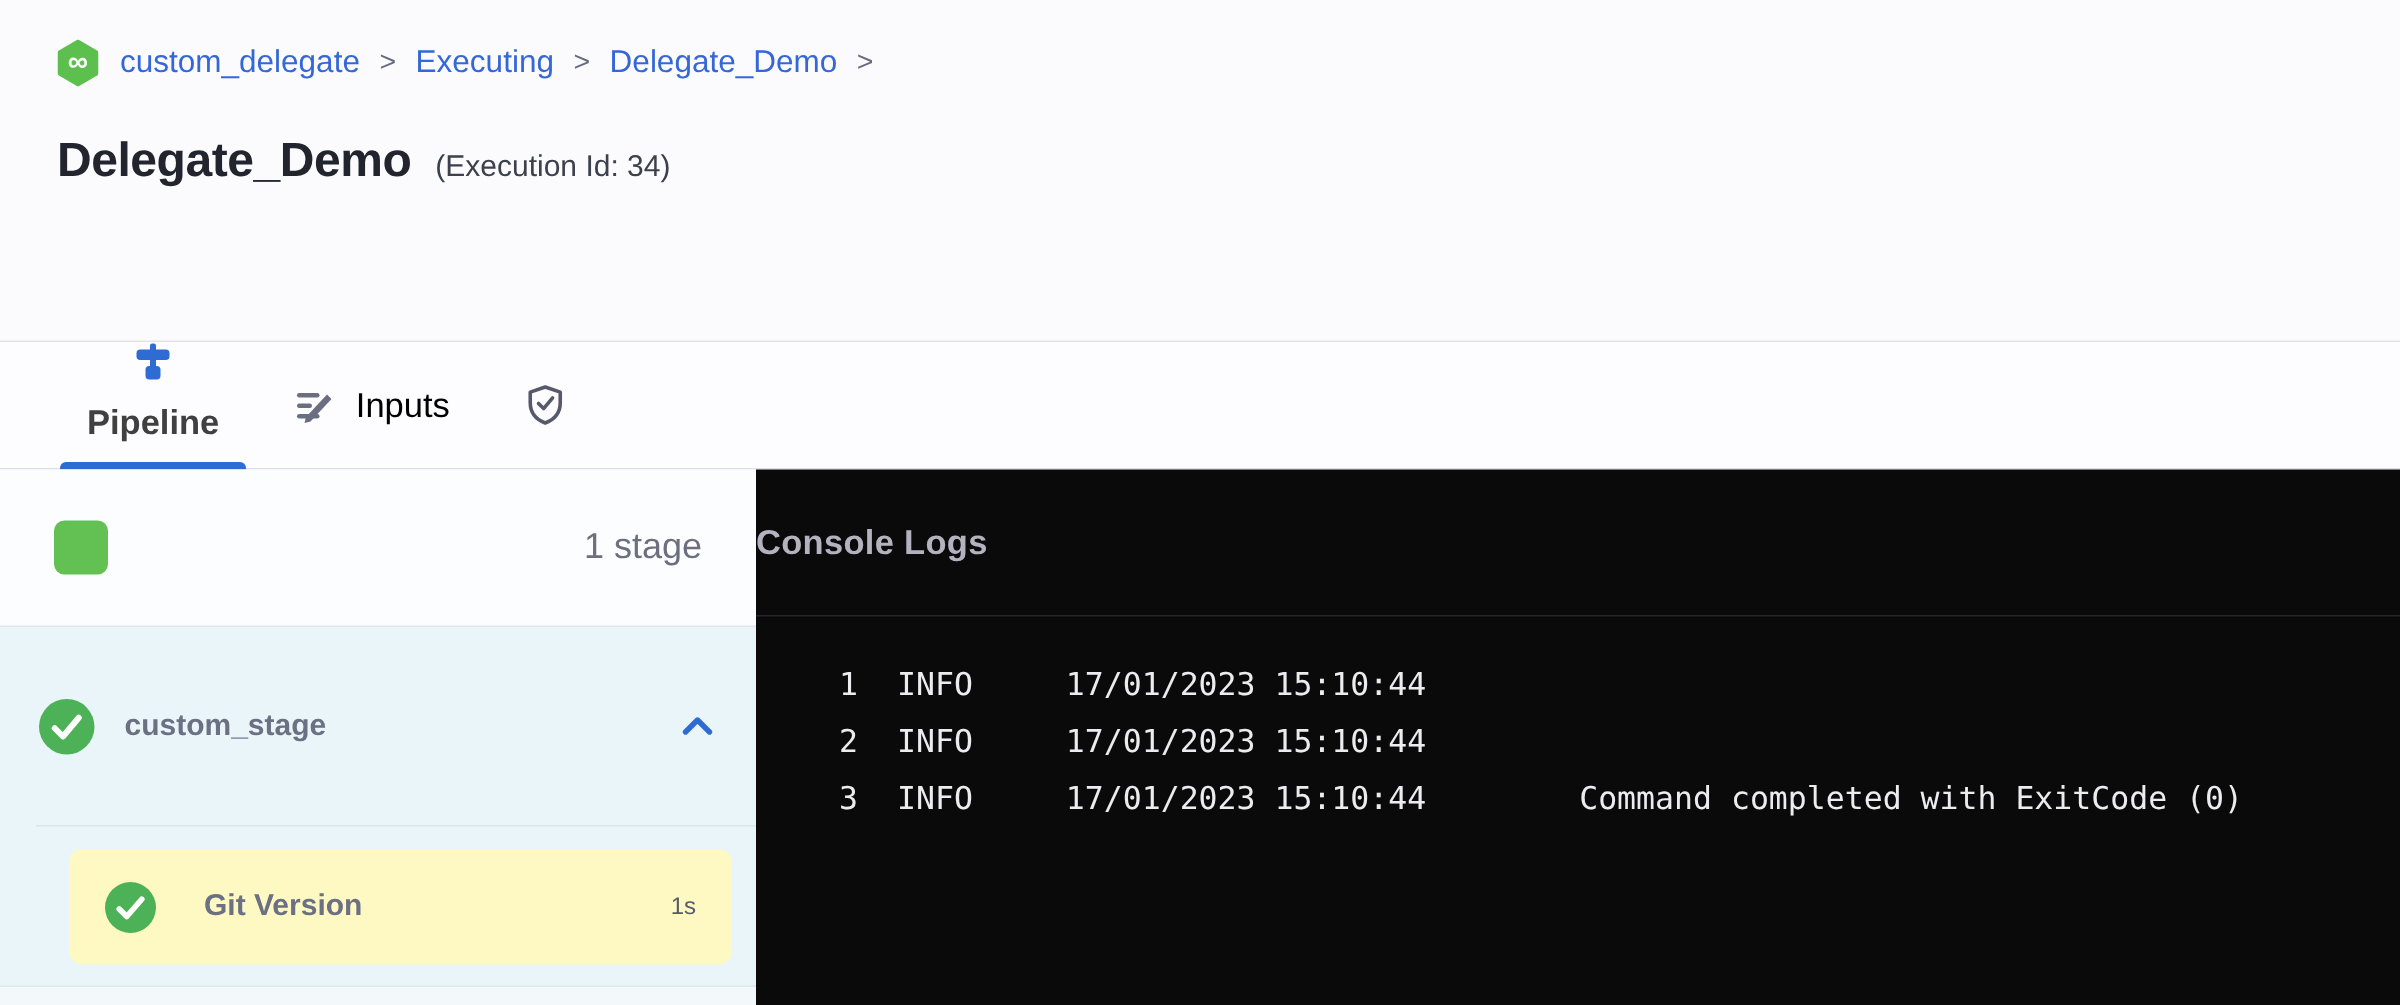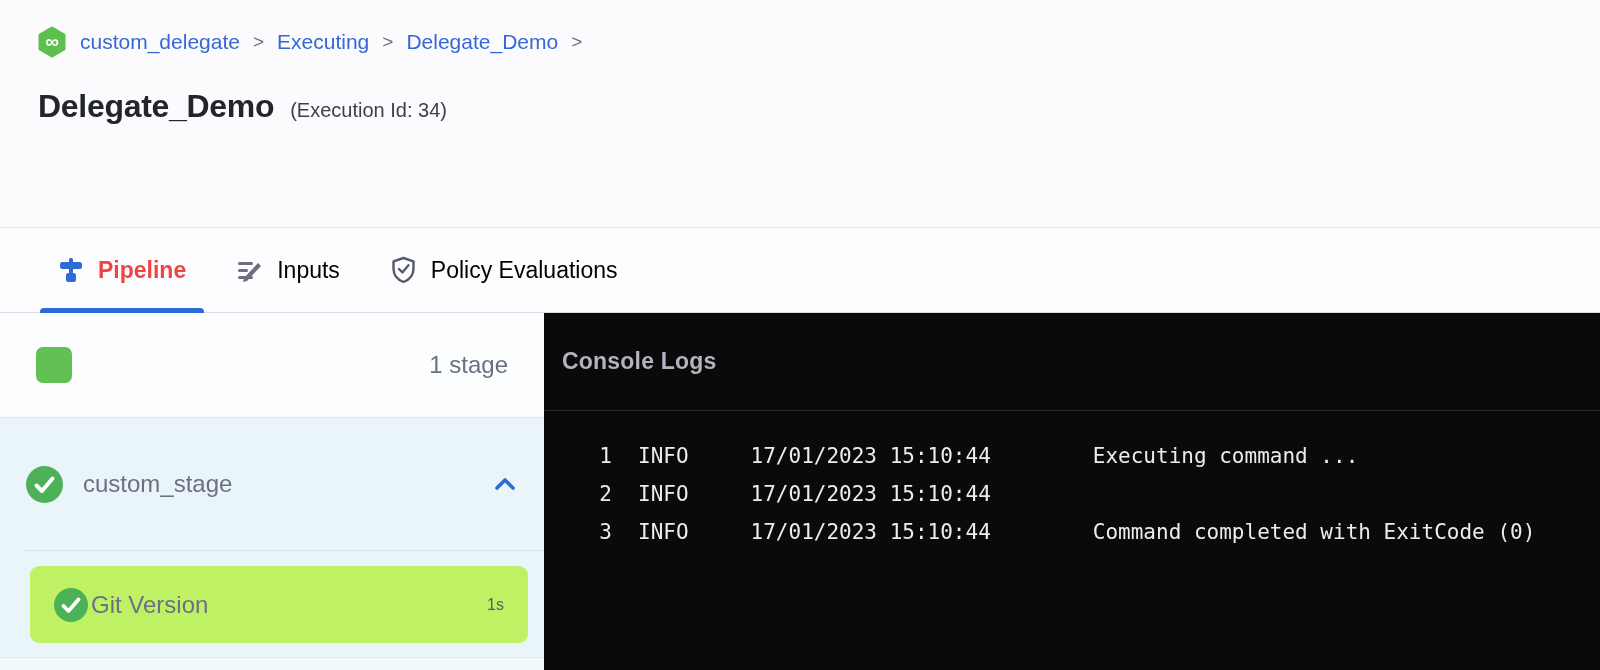--- a/index.html
+++ b/index.html
@@ -21,53 +21,53 @@
   .title-row h1 { font-size:32px; font-weight:700; color:#22252d; letter-spacing:-0.3px; }
   .exec-id { font-size:20px; color:#3d414c; }
 
   
   .tabbar { position:absolute; top:227px; left:0; right:0; height:86px; background:#fdfdff;
       border-top:1px solid #e2e2ea; border-bottom:1px solid #dcdde5;
       display:flex; align-items:stretch; padding-left:40px; }
   .tab { position:relative; display:flex; align-items:center; gap:14px; padding:0 18px; margin-right:14px;
       font-size:23px; font-weight:500; color:#000000; cursor:pointer; }
   .tab svg { flex:none; }
-  .tab.active { color:#ef4444; font-weight:600; }
+  .tab.active { color:#404040; font-weight:600;flex-direction:column; }
   .tab.active::after { content:""; position:absolute; left:0; right:0; bottom:-1px; height:5px;
       background:#2e6bd2; border-radius:4px 4px 0 0; }
 
   
   .content { position:absolute; top:313px; left:0; right:0; bottom:0; display:flex; }
 
   
-  .exec-panel { width:544px; flex:none; display:flex; flex-direction:column; background:#e9f5f9;justify-content:space-between; }
+  .exec-panel { width:504px; flex:none; display:flex; flex-direction:column; background:#e9f5f9;justify-content:space-between; }
   .stage-count-row { height:105px; flex:none; background:#fcfdfe; border-bottom:1px solid #e3e4ea;
       display:flex; align-items:center; padding:0 36px; }
   .stage-square { width:36px; height:36px; border-radius:7px; background:#63c154; }
   .stage-count { margin-left:auto; font-size:24px; color:#6c6f80; }
 
   .stage-section { flex:1; display:flex; flex-direction:column; }
   .stage-row { height:132px; flex:none; display:flex; align-items:center; padding:0 26px; gap:20px; cursor:pointer; }
-  .stage-name, .step-name { font-size:24px; color:#6b7083; }
+  .stage-name, .step-name { font-size:20px; color:#6b7083;font-weight:bold; }
   .chevron-btn { margin-left:auto; cursor:pointer; display:flex; align-items:center; }
   .row-divider { height:1px; flex:none; background:#d8e5eb; margin-left:24px; }
-  .step-row { margin:15px 16px 0 30px; height:77px; flex:none; border-radius:9px; background:#bef264;
-      display:flex; align-items:center; padding:0 24px; gap:3px; cursor:pointer; }
+  .step-row { margin:15px 16px 0 46px; height:77px; flex:none; border-radius:9px; background:#fef9c3;
+      display:flex; align-items:center; padding:0 24px; gap:32px; cursor:pointer; }
   .step-duration { margin-left:auto; font-size:16px; color:#575b69; }
   .bottom-divider { margin-top:14px; height:1px; flex:none; background:#dde8ed; }
   .left-strip { flex:1; background:#f3f9fb; }
 
   .check-circle { flex:none; border-radius:50%; background:#4db157; display:flex; align-items:center; justify-content:center; }
   .check-circle.lg { width:37px; height:37px; }
   .check-circle.md { width:34px; height:34px; }
 
   
   .console { flex:1; background:#0a0a0b; display:flex; flex-direction:column; min-width:0; }
   .console-header { height:98px; flex:none; border-bottom:1px solid #27272b;
-      display:flex; align-items:center; padding-left:18px; }
+      display:flex; align-items:center; }
   .console-header h2 { font-size:23px; font-weight:700; color:#b5b2c0; letter-spacing:0.2px; }
   .console-body { padding-top:26px; font-family:"DejaVu Sans Mono", monospace; font-size:21px; color:#ececee; }
   .log-row { display:flex; height:38px; align-items:center; white-space:pre; }
   .log-num   { margin-left:54px; width:14px; text-align:right; flex:none; }
   .log-level { margin-left:26px; flex:none; }
   .log-ts    { margin-left:62px; flex:none; }
   .log-msg   { margin-left:102px; flex:none; }
 </style>
 </head>
 <body>
@@ -111,21 +111,20 @@
         <rect x="2" y="19" width="15" height="3" rx="1.5" fill="#6a6e80"></rect>
         <path d="M8 21 L22 6 L25 9 L11 24 L7 25 Z" fill="#6a6e80"></path>
       </svg>
       <span>Inputs</span>
     </div>
     <div class="tab">
       <svg width="27" height="28" viewBox="0 0 27 28">
         <path d="M13.5 2 L23.5 5.4 V12.5 C23.5 19 19.5 23.7 13.5 26 C7.5 23.7 3.5 19 3.5 12.5 V5.4 Z" fill="none" stroke="#55596b" stroke-width="2.4" stroke-linejoin="round"></path>
         <polyline points="9,13 12.4,16.4 18.4,9.2" fill="none" stroke="#55596b" stroke-width="2.4" stroke-linecap="round" stroke-linejoin="round"></polyline>
       </svg>
-      <span>Policy Evaluations</span>
     </div>
   </nav>
 
   <main class="content">
 
     <aside class="exec-panel">
       <div class="stage-count-row">
         <span class="stage-square"></span>
         <span class="stage-count">1 stage</span>
       </div>
@@ -164,21 +163,20 @@
 
     <section class="console">
       <div class="console-header">
         <h2>Console Logs</h2>
       </div>
       <div class="console-body">
         <div class="log-row">
           <span class="log-num">1</span>
           <span class="log-level">INFO</span>
           <span class="log-ts">17/01/2023 15:10:44</span>
-          <span class="log-msg">Executing command ...</span>
         </div>
         <div class="log-row">
           <span class="log-num">2</span>
           <span class="log-level">INFO</span>
           <span class="log-ts">17/01/2023 15:10:44</span>
         </div>
         <div class="log-row">
           <span class="log-num">3</span>
           <span class="log-level">INFO</span>
           <span class="log-ts">17/01/2023 15:10:44</span>

